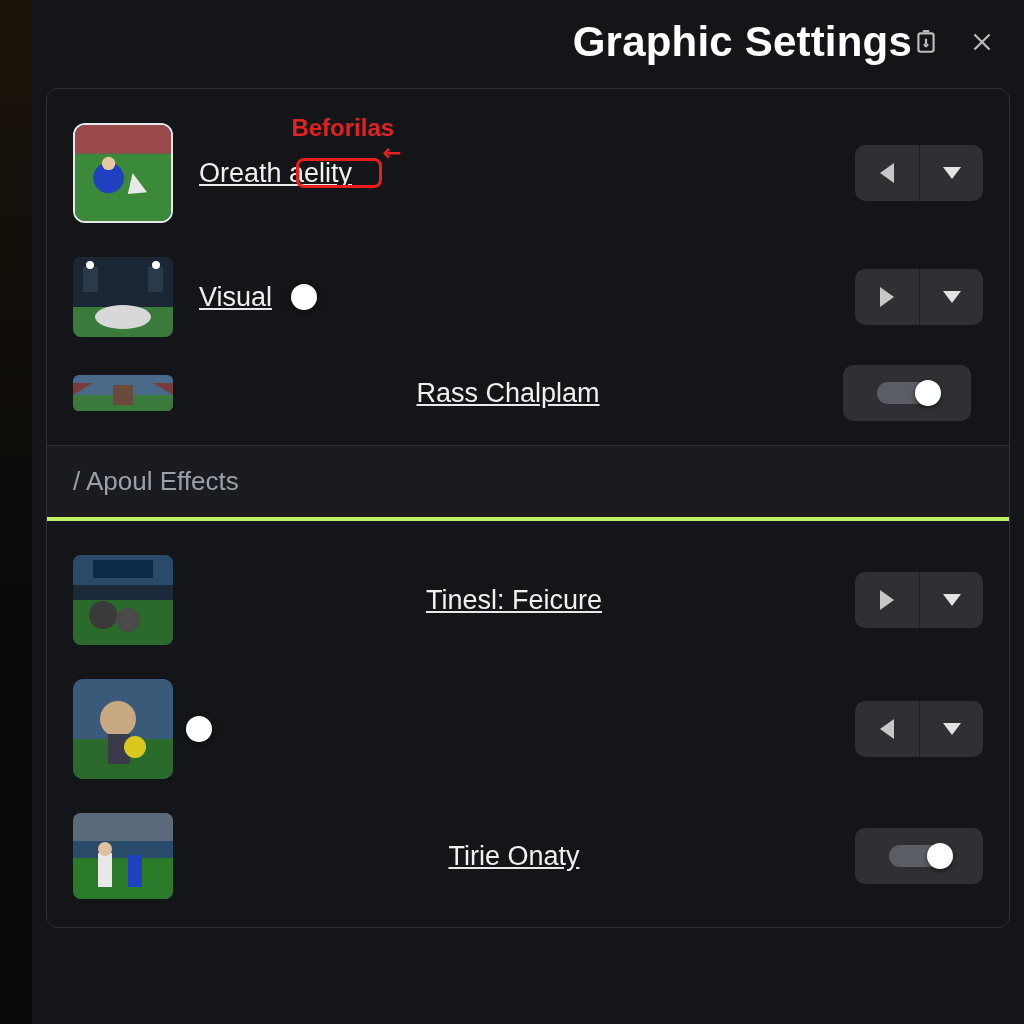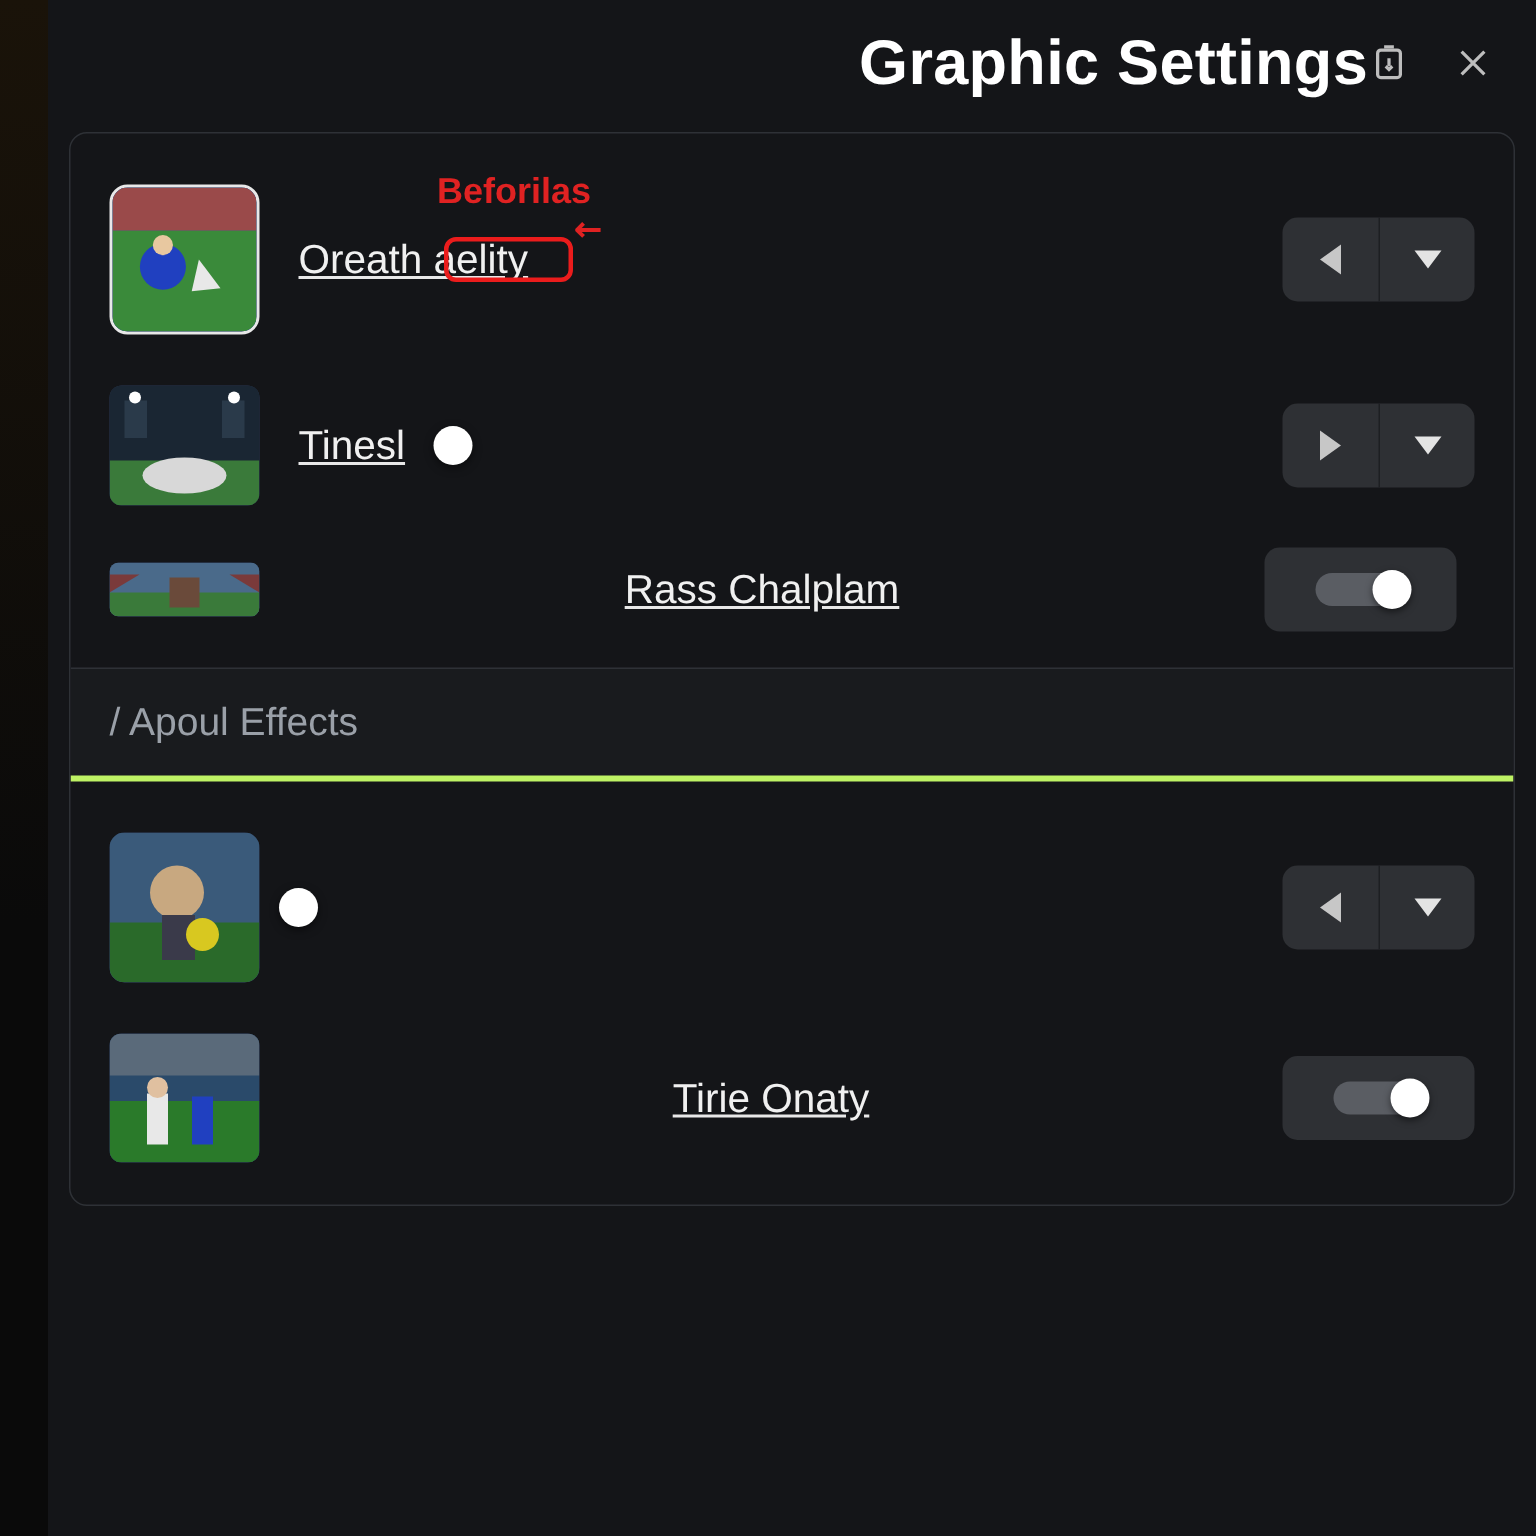--- a/index.html
+++ b/index.html
@@ -225,21 +225,21 @@
             <rect width="100" height="80" fill="#1a2633"></rect>
             <rect y="50" width="100" height="30" fill="#3a7a3a"></rect>
             <ellipse cx="50" cy="60" rx="28" ry="12" fill="#d8d8d8"></ellipse>
             <rect x="10" y="10" width="15" height="25" fill="#2a3a4a"></rect>
             <rect x="75" y="10" width="15" height="25" fill="#2a3a4a"></rect>
             <circle cx="17" cy="8" r="4" fill="#fff"></circle>
             <circle cx="83" cy="8" r="4" fill="#fff"></circle>
           </svg>
         </div>
         <div class="maincol">
-          <div class="label">Tinesl</div>
+          <div class="label">Visual</div>
           <div class="slider-row">
             <div class="slider">
               <div class="knob" style="left:79%;"></div>
             </div>
           </div>
         </div>
         <div class="ctrl">
           <div class="btn-group">
             <div class="seg">
                 <div class="tri tri-right"></div>
@@ -272,20 +272,45 @@
           </div>
         </div>
       </div>
 
     </div>
 
     <div class="section-header">/ Apoul Effects</div>
 
     <div class="section">
 
+      <div class="row">
+        <div class="thumb md2">
+          <svg viewBox="0 0 100 90" preserveAspectRatio="none">
+            <rect width="100" height="90" fill="#1a2a3a"></rect>
+            <rect y="0" width="100" height="30" fill="#2a4a6a"></rect>
+            <rect x="20" y="5" width="60" height="18" fill="#0a2a4a"></rect>
+            <rect y="45" width="100" height="45" fill="#2a6a2a"></rect>
+            <circle cx="30" cy="60" r="14" fill="#3a3a3a"></circle>
+            <circle cx="55" cy="65" r="12" fill="#4a4a4a"></circle>
+          </svg>
+        </div>
+        <div class="maincol center">
+          <div class="label">Tinesl: Feicure</div>
+        </div>
+        <div class="ctrl">
+          <div class="btn-group">
+            <div class="seg">
+                <div class="tri tri-right"></div>
+              </div>
+            <div class="seg">
+                <div class="tri tri-down"></div>
+              </div>
+          </div>
+        </div>
+      </div>
 
       <div class="row">
         <div class="thumb" style="height:100px;border-radius:10px;">
           <svg viewBox="0 0 100 100" preserveAspectRatio="none">
             <rect width="100" height="100" fill="#3a5a7a"></rect>
             <rect y="60" width="100" height="40" fill="#2a6a2a"></rect>
             <circle cx="45" cy="40" r="18" fill="#c8a880"></circle>
             <rect x="35" y="55" width="22" height="30" fill="#3a3a4a"></rect>
             <circle cx="62" cy="68" r="11" fill="#d8c820"></circle>
           </svg>

